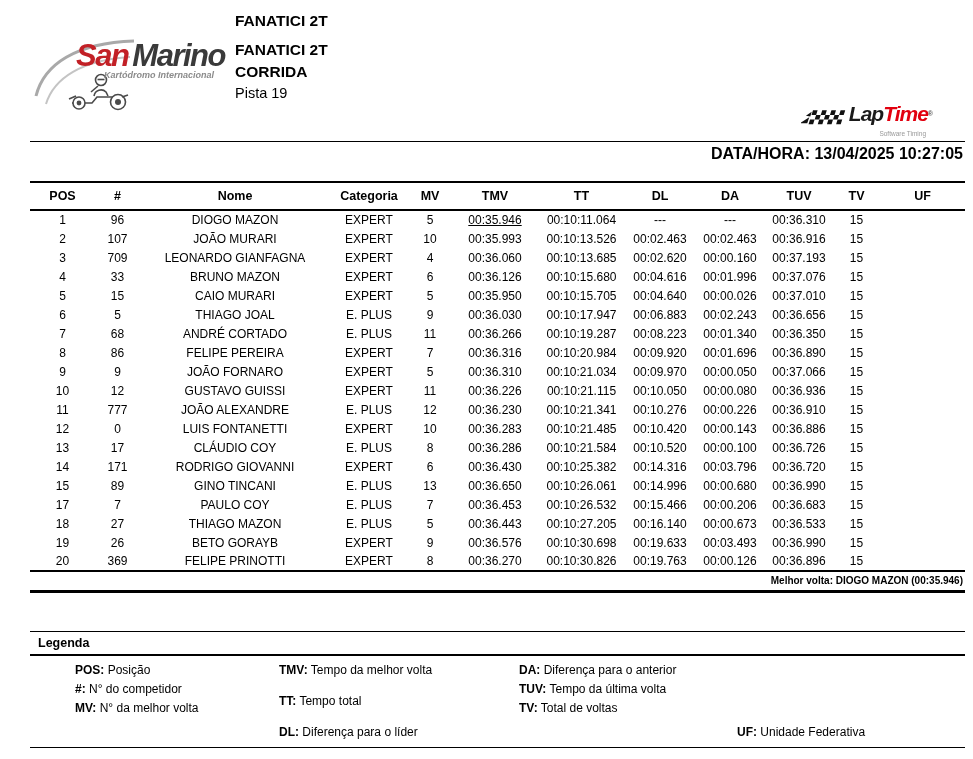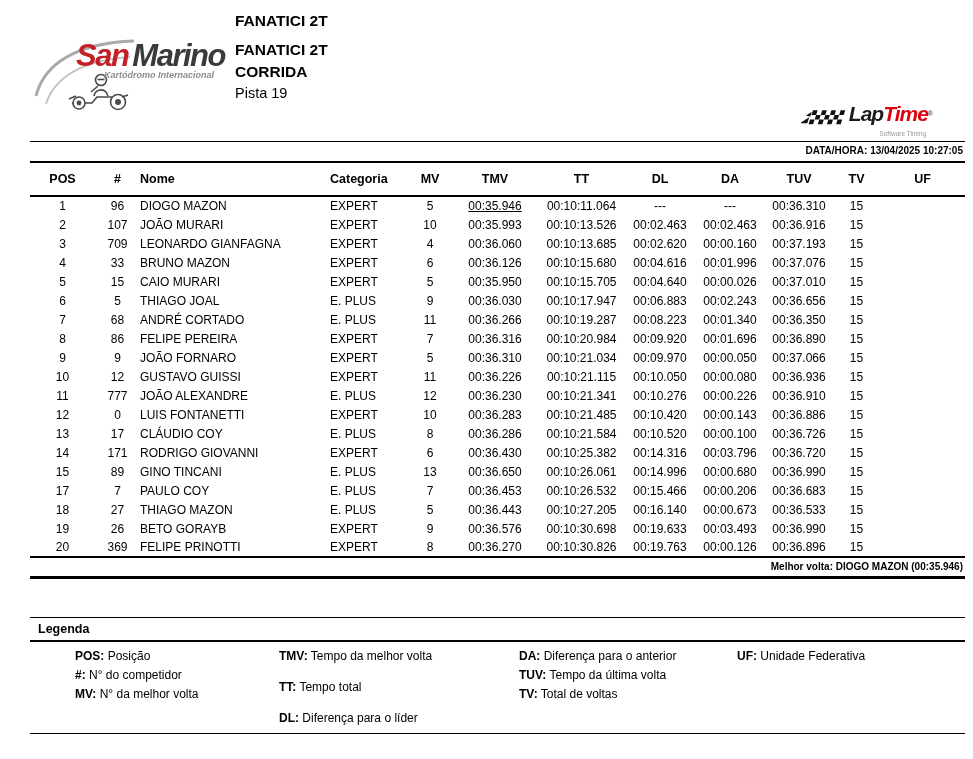--- a/index.html
+++ b/index.html
@@ -34,49 +34,49 @@
   .laptime-row { display: flex; align-items: flex-start; justify-content: flex-end; }
   .laptime-flag { margin-top: 4px; margin-right: 2px; }
   .laptime-text { font-style: italic; font-weight: bold; font-size: 21px; letter-spacing: -1px; line-height: 22px; white-space: nowrap; }
   .laptime-text .lap { color: #1a1a1a; }
   .laptime-text .time { color: #e2000f; }
   .laptime-reg { font-size: 7px; vertical-align: top; color: #555; font-style: normal; }
   .laptime-tag { text-align: right; font-size: 6.5px; color: #999; margin-top: -3px; padding-right: 6px; }
 
   
   .rule-thin { border-top: 1px solid #000; }
-  .dateline { text-align: right; font-weight: bold; font-size: 10px; padding: 3px 2px 5px 0; }
+  .dateline { text-align: right; font-weight: bold; font-size: 16px; padding: 3px 2px 18px 0; }
 
   
   table.results { width: 100%; border-collapse: collapse; table-layout: fixed;
                   border-top: 2px solid #000; border-bottom: 2px solid #000; }
   table.results th {
-    font-size: 12.5px; font-weight: bold; height: 34px;
+    font-size: 12.5px; font-weight: bold; height: 28px;
     border-bottom: 2px solid #000; text-align: center; vertical-align: middle;
   }
   table.results td { font-size: 12px; height: 19px; text-align: center; vertical-align: middle;
                      white-space: nowrap; overflow: hidden; }
-  table.results th.col-left, table.results td.col-left { text-align: left; }
+  table.results th.col-left, table.results td.col-left { text-align: center; }
   td.best-lap-value { text-decoration: underline; }
 
   .bestlap-bar {
     border-bottom: 3px solid #000;
     text-align: right; font-weight: bold; font-size: 10px;
     padding: 3px 2px 4px 0;
   }
 
   
   .legend { margin-top: 38px; border-top: 1px solid #000; border-bottom: 1px solid #000; }
   .legend-title { font-weight: bold; font-size: 12.5px; padding: 4px 8px 4px 8px; border-bottom: 2px solid #000; }
   .legend-grid { display: flex; padding: 5px 8px 5px 8px; }
   .legend-col { display: flex; flex-direction: column; }
   .legend-col:nth-child(1) { width: 204px; }
   .legend-col:nth-child(2) { width: 240px; gap: 12px; }
   .legend-col:nth-child(3) { width: 218px; }
-  .legend-col:nth-child(4) { flex: 1; }
+  .legend-col:nth-child(4) { flex: 1; justify-content: flex-end; }
   .legend-item { font-size: 12px; height: 19px; line-height: 19px; white-space: nowrap; }
   .legend-item b { font-weight: bold; margin-left: 37px; }
 </style>
 </head>
 <body>
 
 <div class="page">
 
   <div class="header">
 

